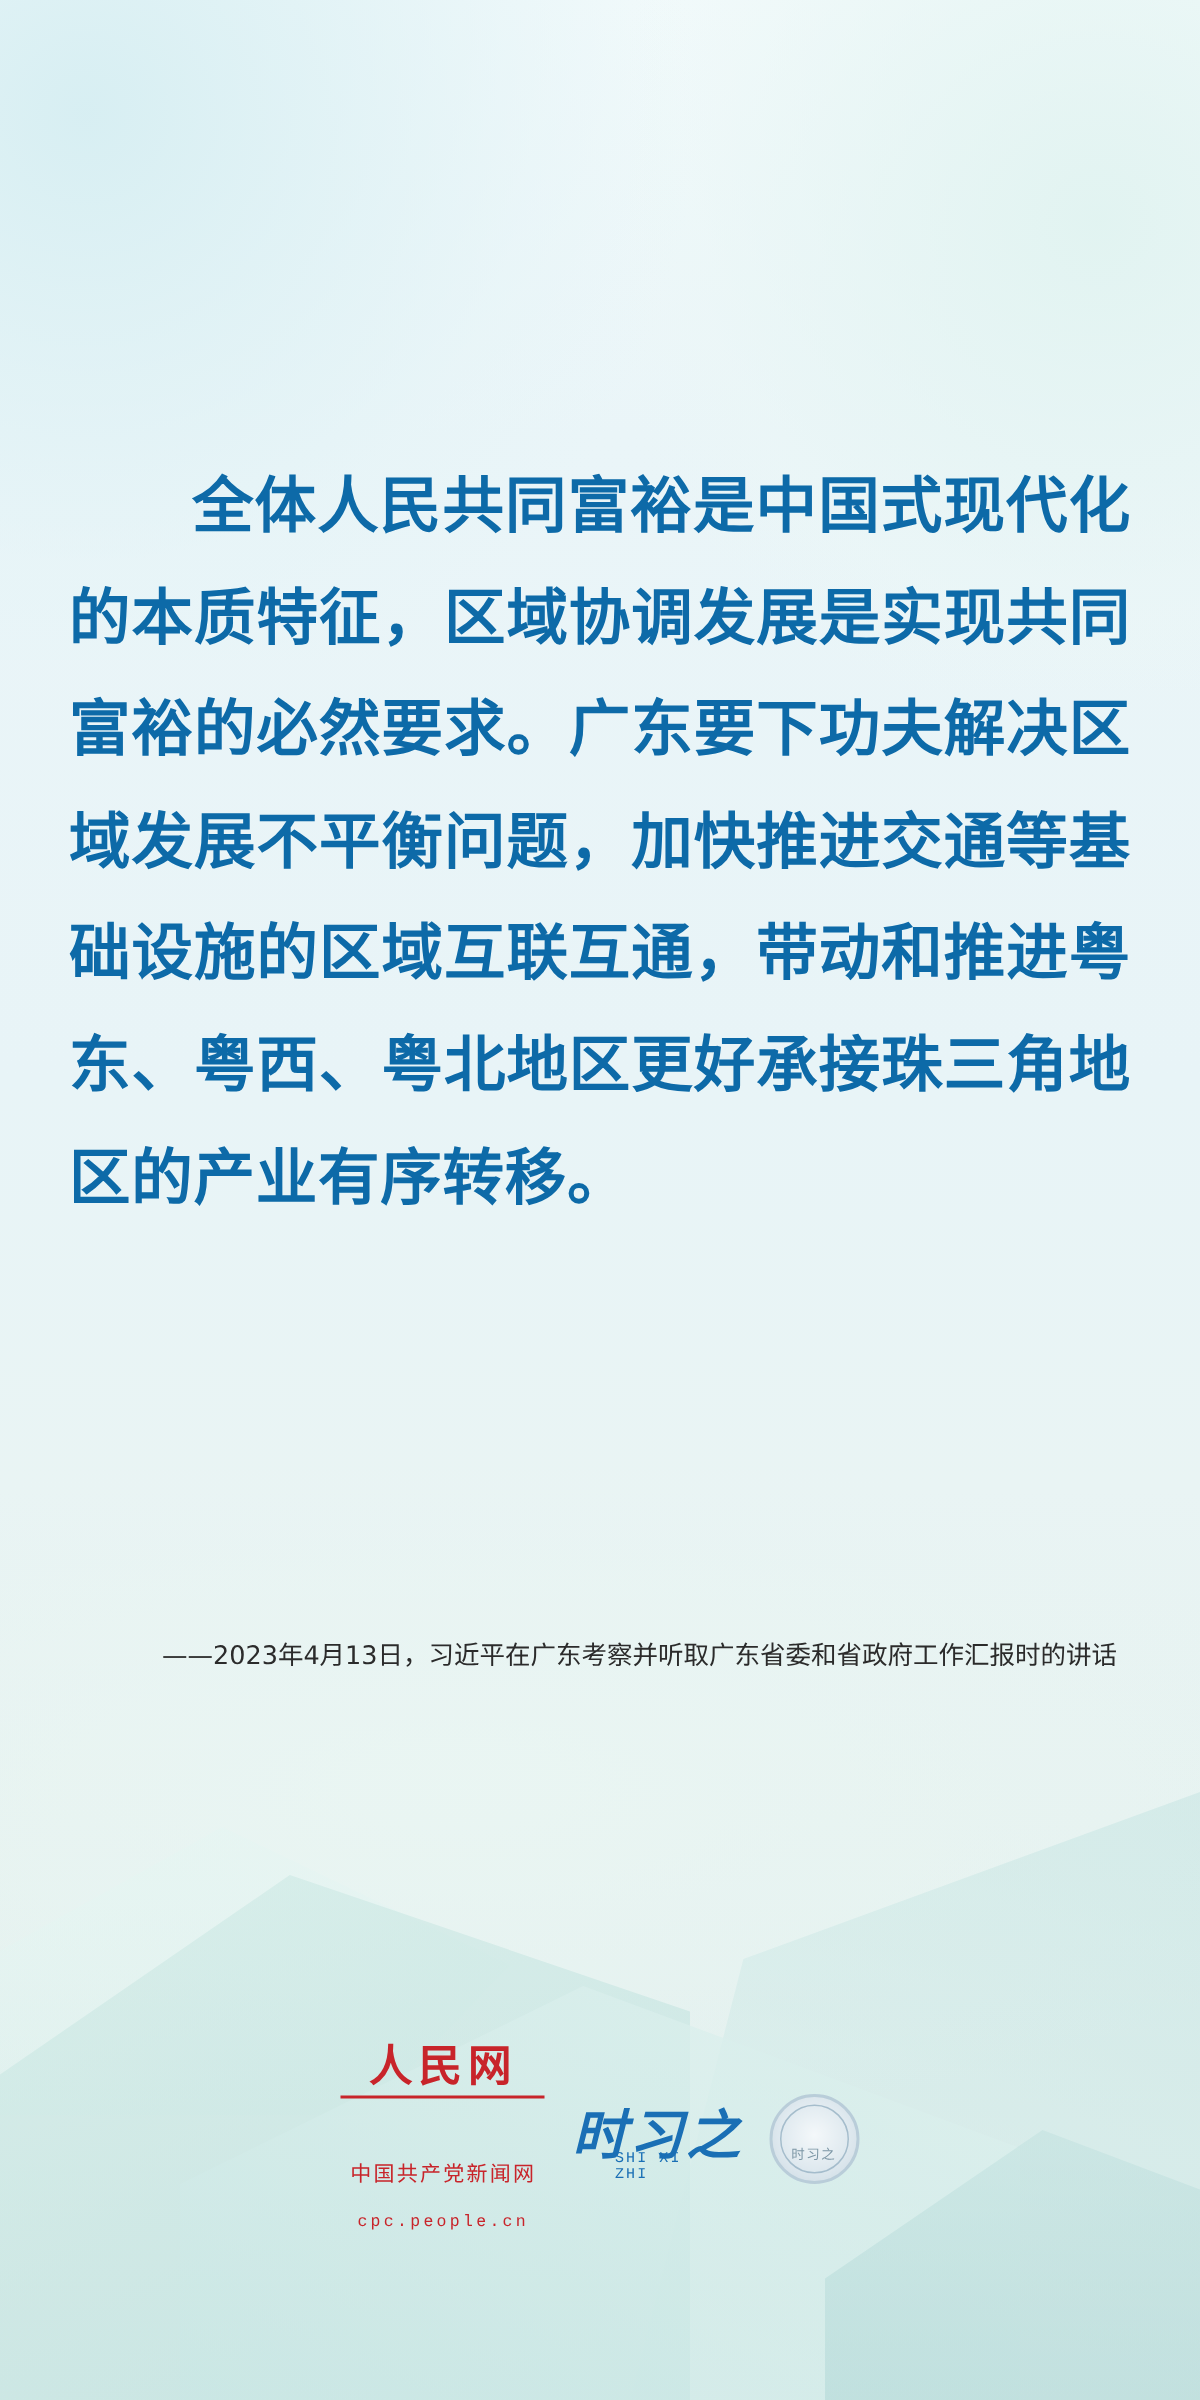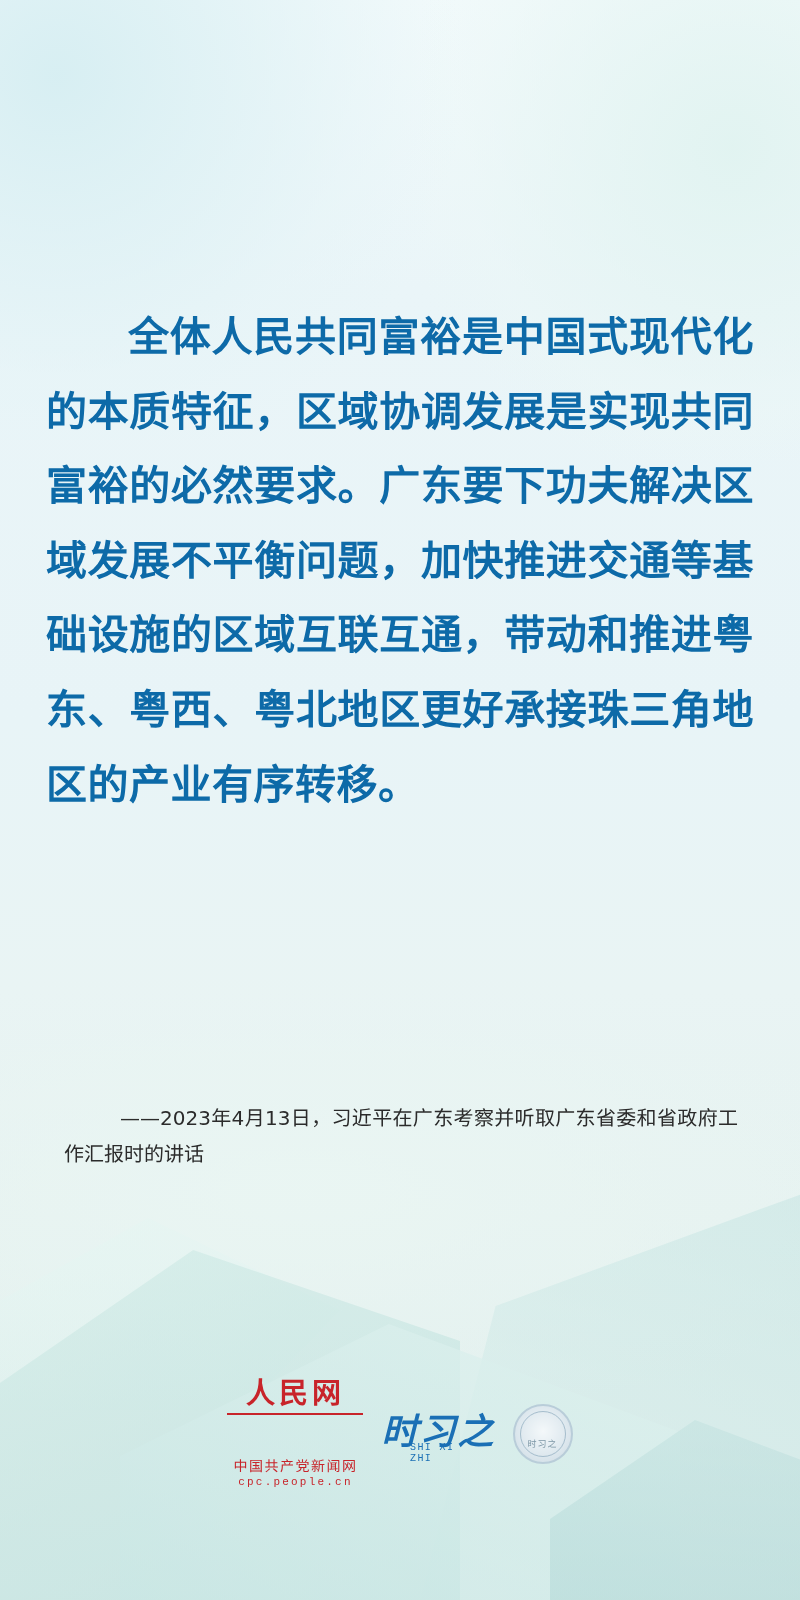--- a/index.html
+++ b/index.html
@@ -101,23 +101,23 @@
   }
 
   
   .source-wrap {
     position: absolute;
     top: 1085px;
     left: 48px;
     width: 706px;
   }
   .source {
-    margin: 16px;
+    margin: 4px;
     color: #2b2b2b;
-    font-size: 20px;
+    font-size: 17px;
     line-height: 1.78;
     text-indent: 56px;
     text-align: justify;
     text-justify: inter-ideograph;
     font-family: "DejaVu Sans", "Liberation Sans", sans-serif;
   }
 
   
   .footer {
     position: absolute;
@@ -153,21 +153,21 @@
     color: #c8242a;
     font-size: 14px;
     letter-spacing: 1.5px;
     font-family: "DejaVu Sans", "Liberation Sans", sans-serif;
     margin-top: 40px;
   }
   .logo-people .lp-url {
     color: #c8242a;
     font-size: 11px;
     letter-spacing: 2.2px;
-    margin-top: 4px;
+    margin-top: 20px;
     font-family: "Liberation Mono", "DejaVu Sans Mono", monospace;
   }
 
   .logo-shixizhi {
     display: flex;
     align-items: center;
     gap: 17px;
   }
   .logo-shixizhi .sz-text {
     color: #1a6fb5;

